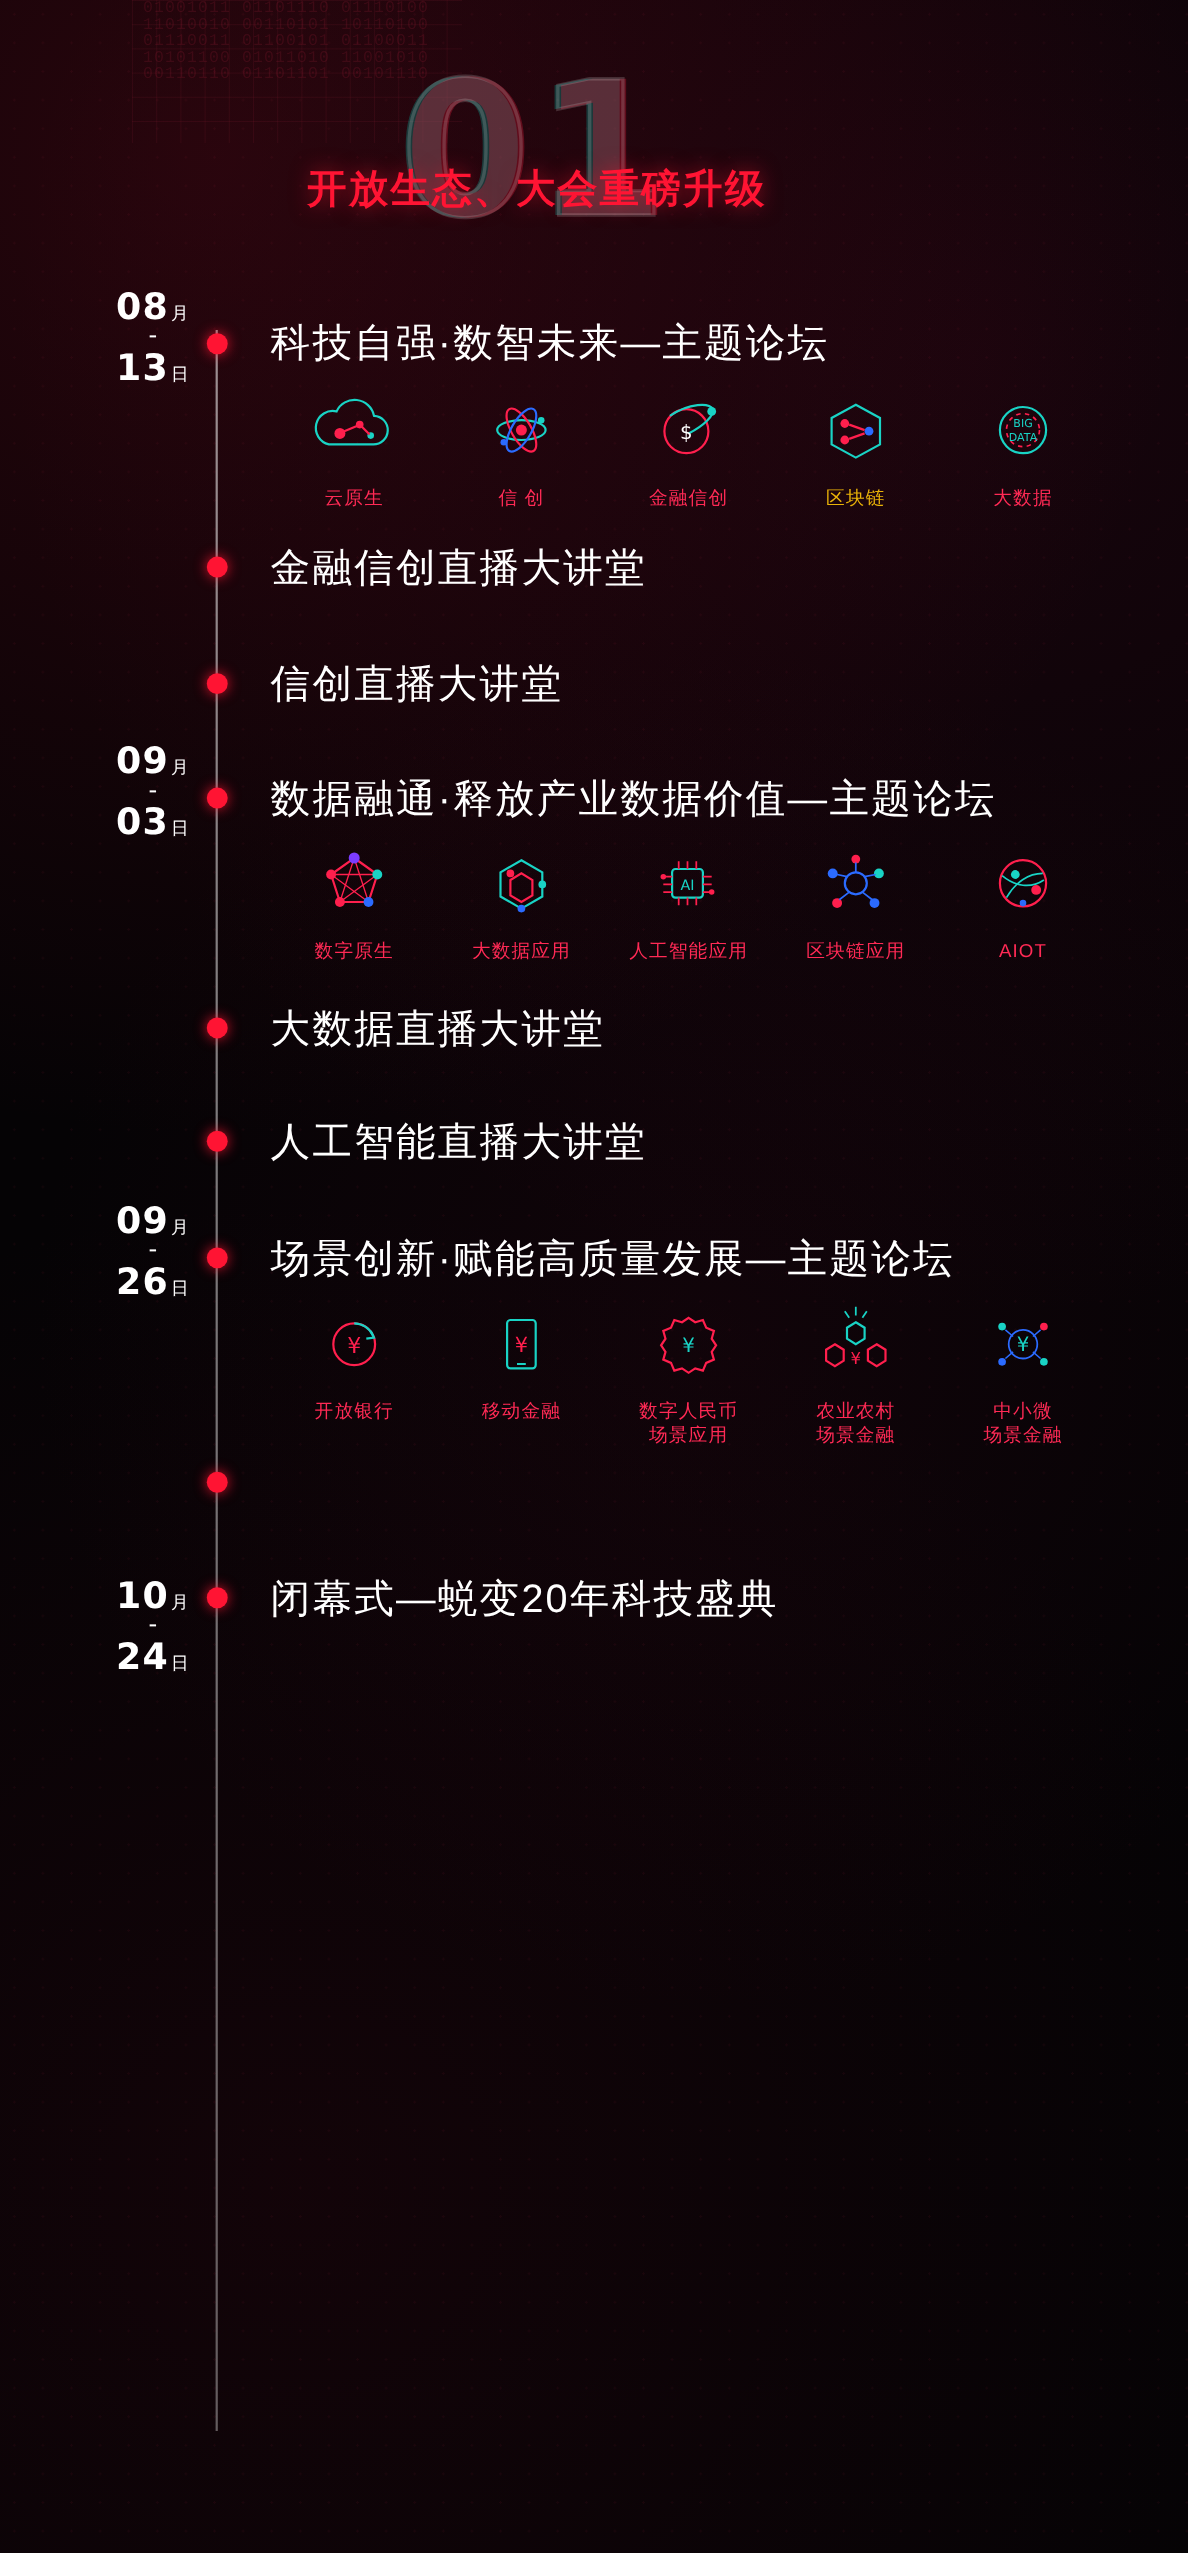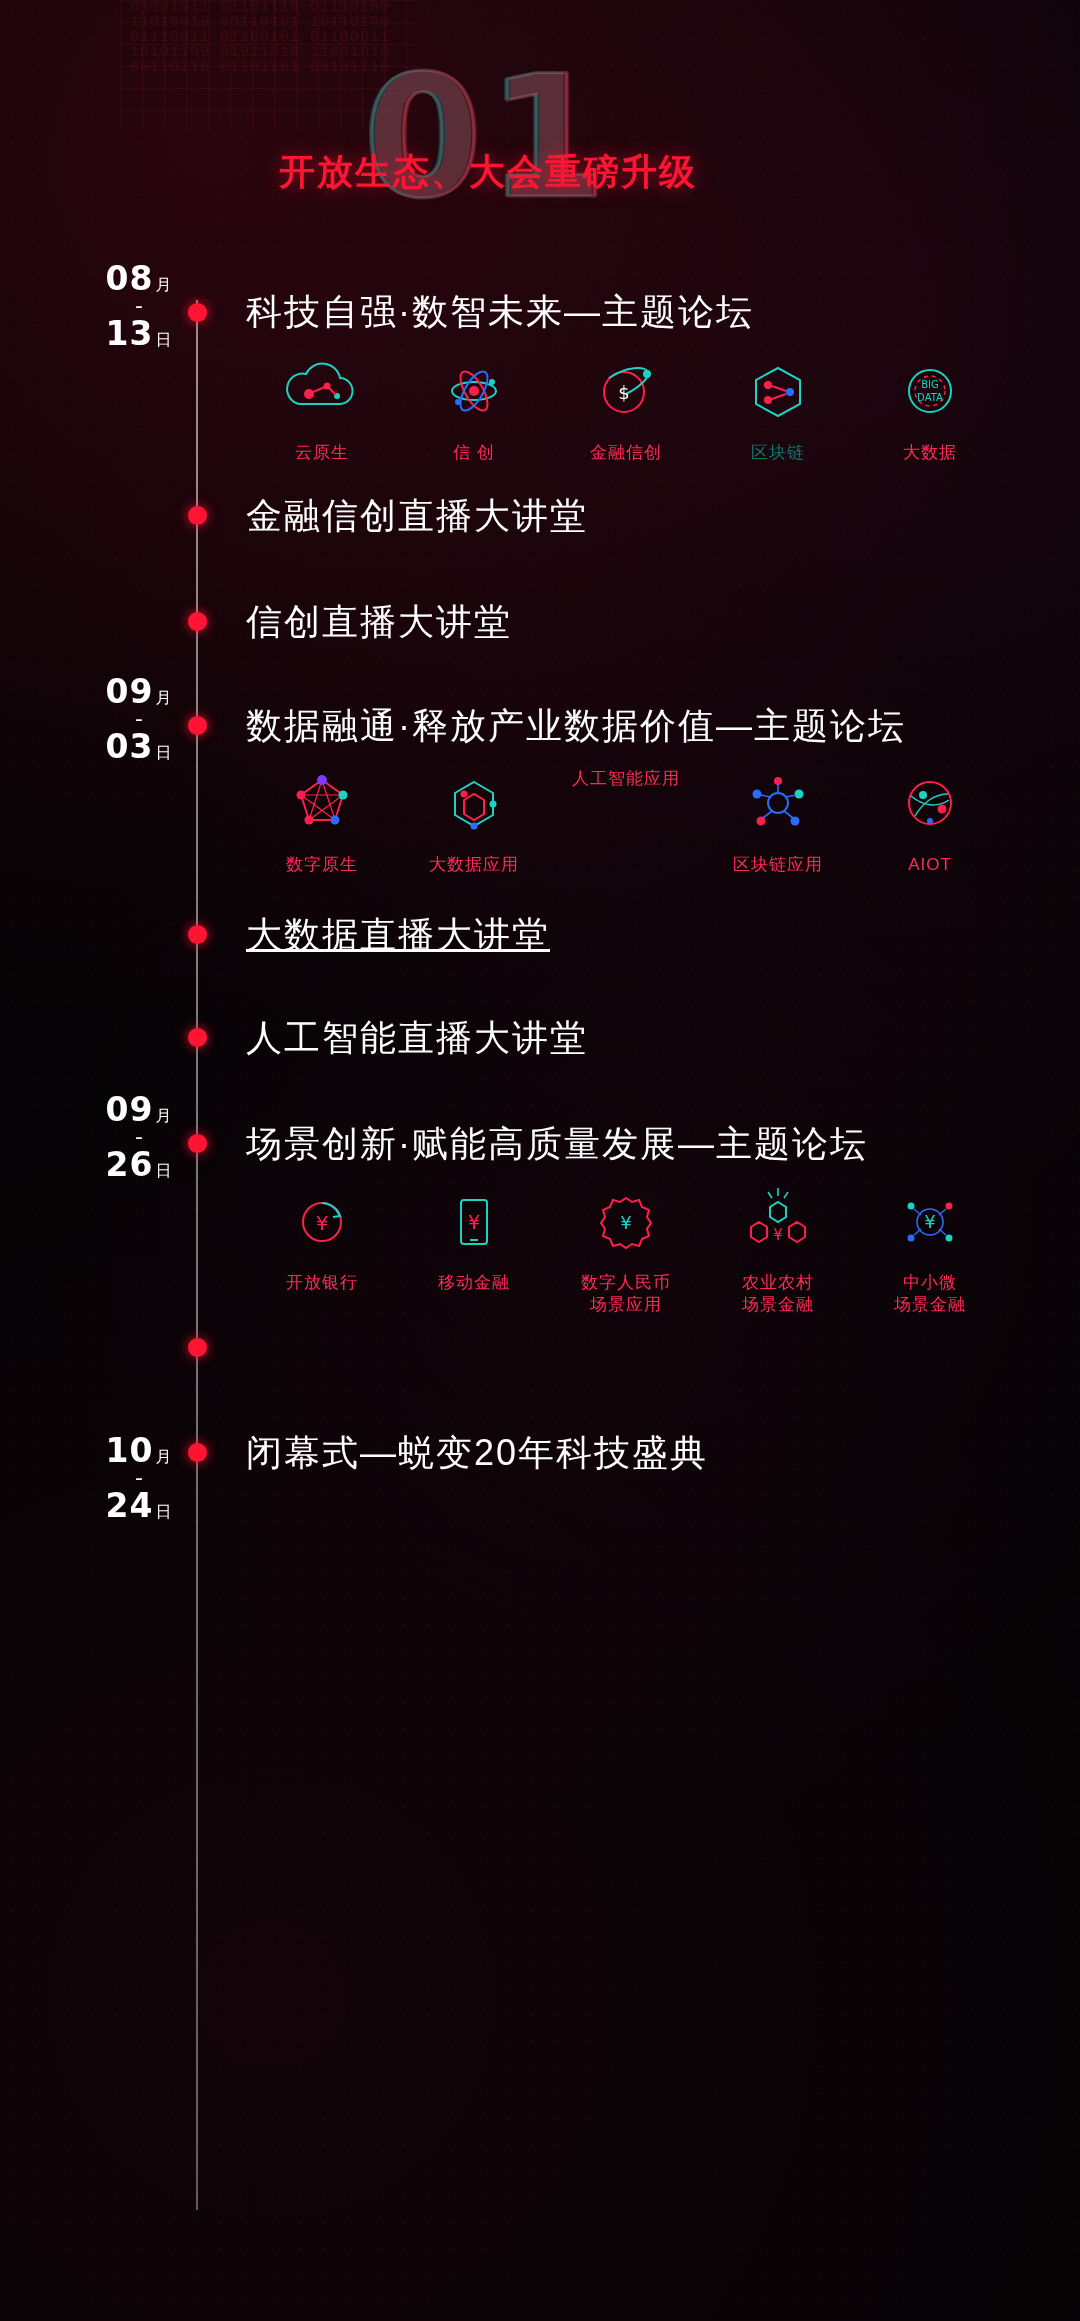--- a/index.html
+++ b/index.html
@@ -161,21 +161,21 @@
       <div class="icon-cell">
         <div class="icon-art">
           <svg width="86" height="78" viewBox="0 0 86 78" fill="none">
             <path d="M43 16l22 12v24L43 64 21 52V28z" stroke="#19d3c5" stroke-width="2"></path>
     <circle cx="33" cy="33" r="4" fill="#ff1f4d"></circle>
             <circle cx="33" cy="48" r="4" fill="#ff1f4d"></circle>
     <circle cx="55" cy="40" r="4" fill="#2b6bff"></circle>
             <path d="M37 34l14 5M37 47l14-5" stroke="#ff1f4d" stroke-width="2"></path>
           </svg>
         </div>
-        <div class="icon-label" style="color: #0f766e;">区块链</div>
+        <div class="icon-label" style="color: #eab308;">区块链</div>
       </div>
       <div class="icon-cell">
         <div class="icon-art">
           <svg width="86" height="78" viewBox="0 0 86 78" fill="none">
             <circle cx="43" cy="39" r="21" stroke="#19d3c5" stroke-width="2"></circle>
     <circle cx="43" cy="39" r="15" stroke="#ff1f4d" stroke-width="1.5" stroke-dasharray="4 4"></circle>
     <text x="43" y="36" font-size="10" fill="#19d3c5" text-anchor="middle" font-family="DejaVu Sans">BIG</text>
     <text x="43" y="49" font-size="10" fill="#19d3c5" text-anchor="middle" font-family="DejaVu Sans">DATA</text>
           </svg>
         </div>
@@ -214,20 +214,29 @@
             <path d="M43 18l19 11v22L43 62 24 51V29z" stroke="#19d3c5" stroke-width="2"></path>
     <path d="M33 36l10-6 10 6v14l-10 6-10-6z" stroke="#ff1f4d" stroke-width="2"></path>
     <circle cx="33" cy="30" r="3.5" fill="#ff1f4d"></circle>
             <circle cx="62" cy="40" r="3.5" fill="#19d3c5"></circle>
             <circle cx="43" cy="62" r="3.5" fill="#2b6bff"></circle>
           </svg>
         </div>
         <div class="icon-label" style="color: rgb(255, 42, 85);">大数据应用</div>
       </div>
       <div class="icon-cell">
+        <div class="icon-art">
+          <svg width="86" height="78" viewBox="0 0 86 78" fill="none">
+            <rect x="28" y="26" width="28" height="26" rx="3" stroke="#19d3c5" stroke-width="2"></rect>
+    <text x="42" y="45" font-size="13" fill="#19d3c5" text-anchor="middle" font-family="DejaVu Sans">AI</text>
+    <path d="M34 26v-7M42 26v-7M50 26v-7M34 52v7M42 52v7M50 52v7M28 33h-8M28 40h-8M28 47h-8M56 33h8M56 40h8M56 47h8" stroke="#ff1f4d" stroke-width="1.6"></path>
+    <circle cx="20" cy="33" r="2.5" fill="#ff1f4d"></circle>
+            <circle cx="64" cy="47" r="2.5" fill="#ff1f4d"></circle>
+          </svg>
+        </div>
         <div class="icon-label" style="color: rgb(255, 42, 85);">人工智能应用</div>
       </div>
       <div class="icon-cell">
         <div class="icon-art">
           <svg width="86" height="78" viewBox="0 0 86 78" fill="none">
             <circle cx="43" cy="39" r="10" stroke="#2b6bff" stroke-width="2"></circle>
     <circle cx="22" cy="30" r="4.5" fill="#2b6bff"></circle>
             <circle cx="64" cy="30" r="4.5" fill="#19d3c5"></circle>
     <circle cx="26" cy="57" r="4.5" fill="#ff1f4d"></circle>
             <circle cx="60" cy="57" r="4.5" fill="#2b6bff"></circle>
@@ -244,21 +253,21 @@
     <path d="M24 32c12 10 26 12 38 4M28 52c8-14 20-22 33-22" stroke="#19d3c5" stroke-width="1.5"></path>
     <circle cx="36" cy="31" r="4" fill="#19d3c5"></circle>
             <circle cx="55" cy="45" r="4.5" fill="#ff1f4d"></circle>
             <circle cx="43" cy="57" r="3" fill="#2b6bff"></circle>
           </svg>
         </div>
         <div class="icon-label" style="color: rgb(255, 42, 85);">AIOT</div>
       </div>
     </div>
     <div class="dot" style="top: 925px;"></div>
-    <div class="row-title" style="top: 911px; text-decoration: underline;">大数据直播大讲堂</div>
+    <div class="row-title" style="top: 911px;">大数据直播大讲堂</div>
     <div class="dot" style="top: 1028px;"></div>
     <div class="row-title" style="top: 1014px;">人工智能直播大讲堂</div>
     <div class="dot" style="top: 1134px;"></div>
     <div class="date" style="top: 1090px;">
       <div class="d-line">09<span class="u">月</span></div>
       <div class="dash">-</div>
       <div class="d-line">26<span class="u">日</span></div>
     </div>
     <div class="row-title" style="top: 1120px;">场景创新·赋能高质量发展—主题论坛</div>
     <div class="icons" style="top: 1178px;">

